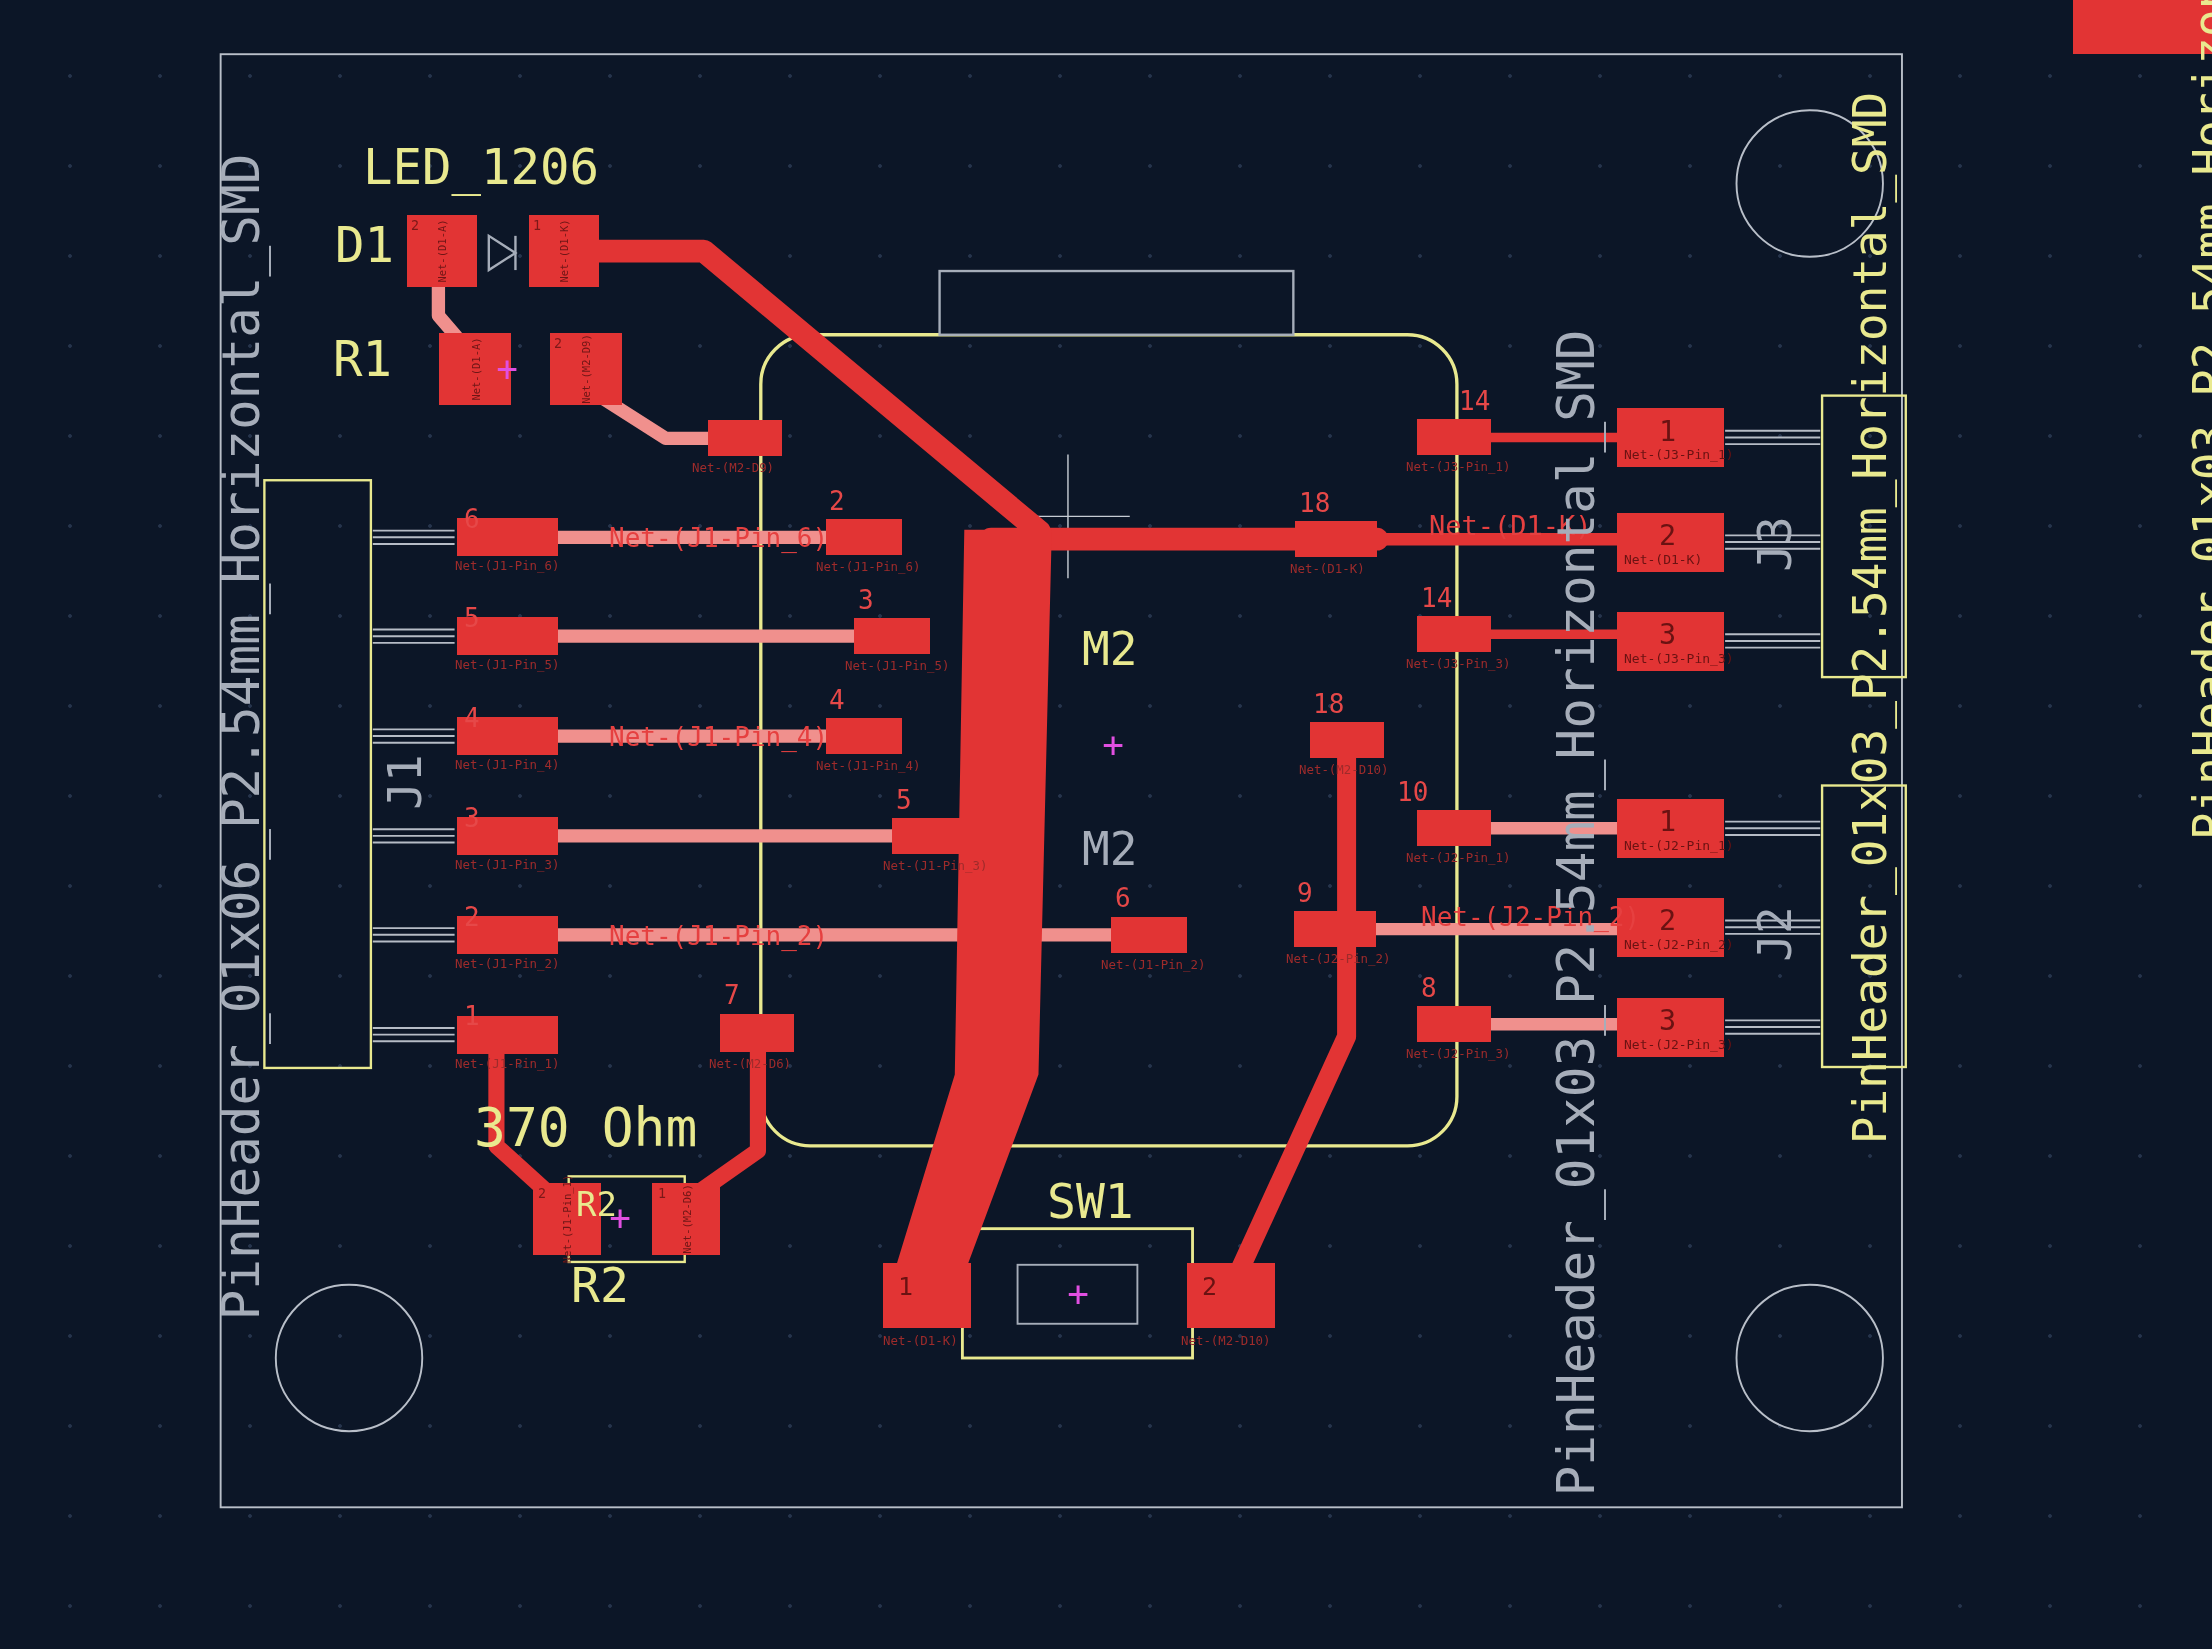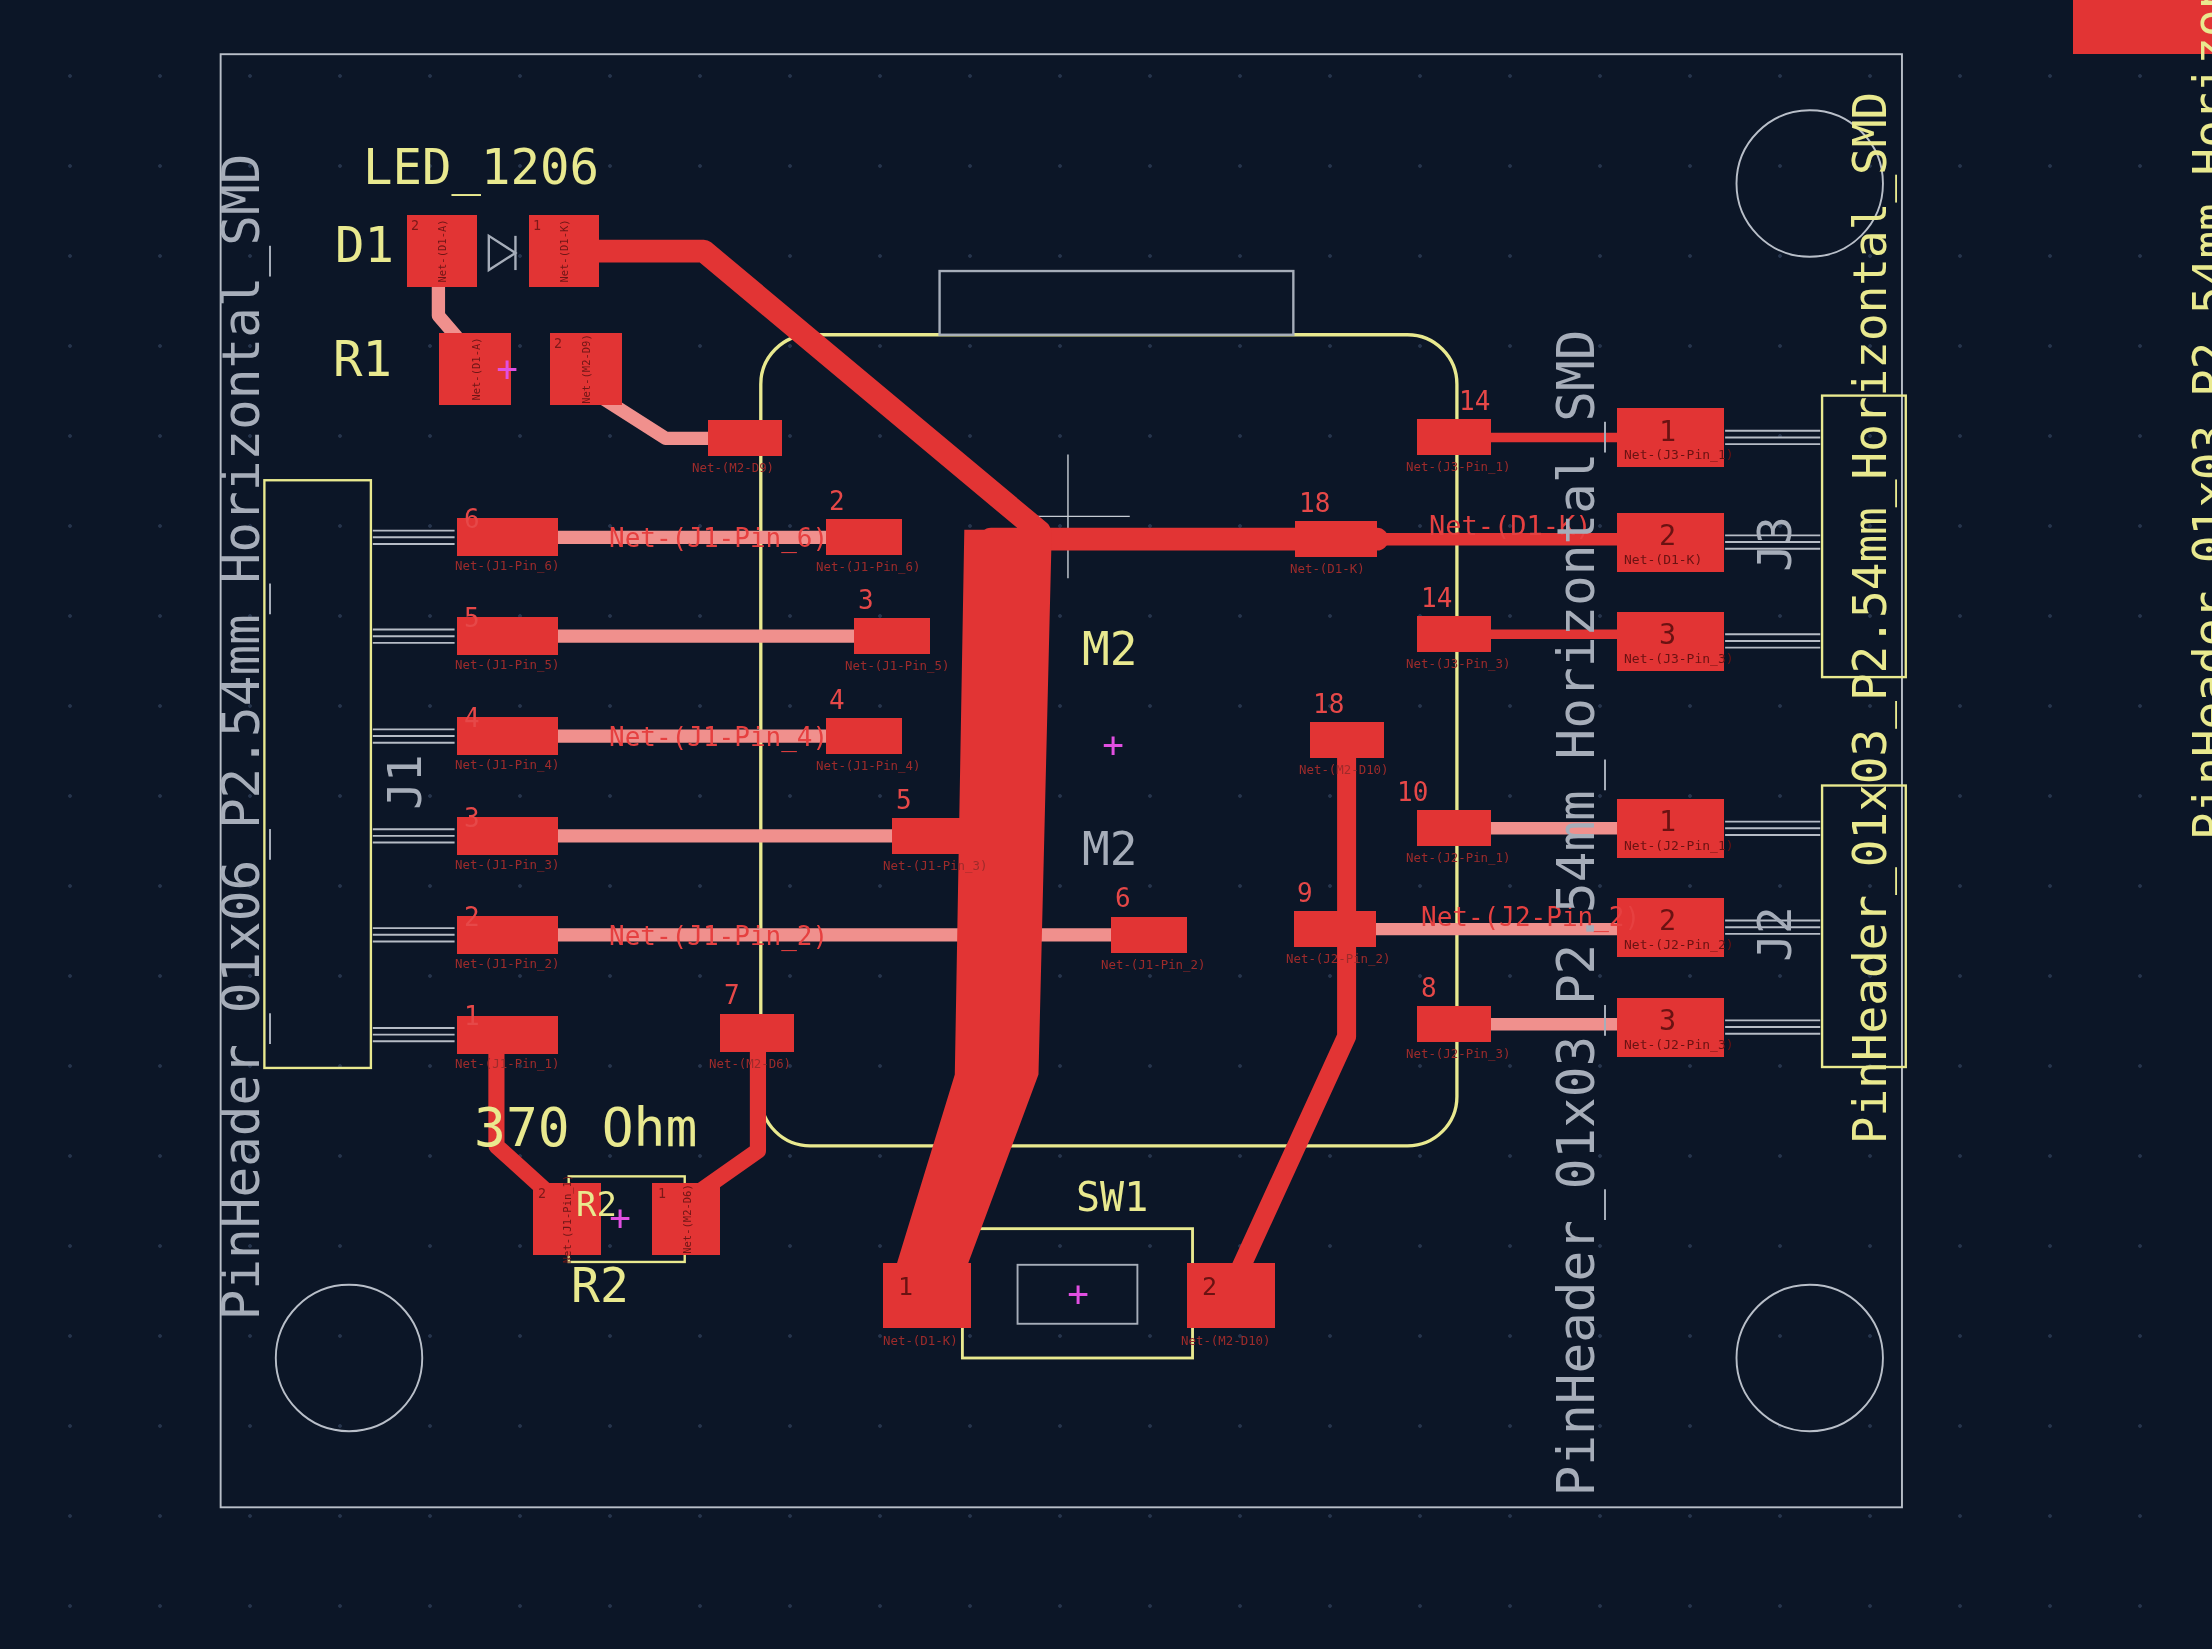--- a/index.html
+++ b/index.html
@@ -260,21 +260,21 @@
 
 
   <div class="t silk" style="left:363px;top:143px;font-size:49px">LED_1206</div>
   <div class="t silk" style="left:335px;top:221px;font-size:49px">D1</div>
   <div class="t silk" style="left:333px;top:335px;font-size:49px">R1</div>
 
   <div class="t silk" style="left:474px;top:1101px;font-size:53px">370 Ohm</div>
   <div class="t silk" style="left:576px;top:1187px;font-size:34px">R2</div>
   <div class="t silk" style="left:571px;top:1261px;font-size:48px">R2</div>
 
-  <div class="t silk" style="left:1076px;top:1177px;font-size:40px">SW1</div>
+  <div class="t silk" style="left:1047px;top:1177px;font-size:48px">SW1</div>
 
   <div class="t silk" style="left:1082px;top:626px;font-size:46px">M2</div>
   <div class="t fab" style="left:1082px;top:826px;font-size:46px">M2</div>
 
   <div class="t fab vert" style="left:405px;top:782px;font-size:46px">J1</div>
   <div class="t fab vert" style="left:1775px;top:544px;font-size:46px">J3</div>
   <div class="t fab vert" style="left:1775px;top:934px;font-size:46px">J2</div>
 
   <div class="t fab vert" style="left:241px;top:737px;font-size:51px">PinHeader_01x06_P2.54mm_Horizontal_SMD</div>
   <div class="t fab vert" style="left:1576px;top:913px;font-size:51px">PinHeader_01x03_P2.54mm_Horizontal_SMD</div>

